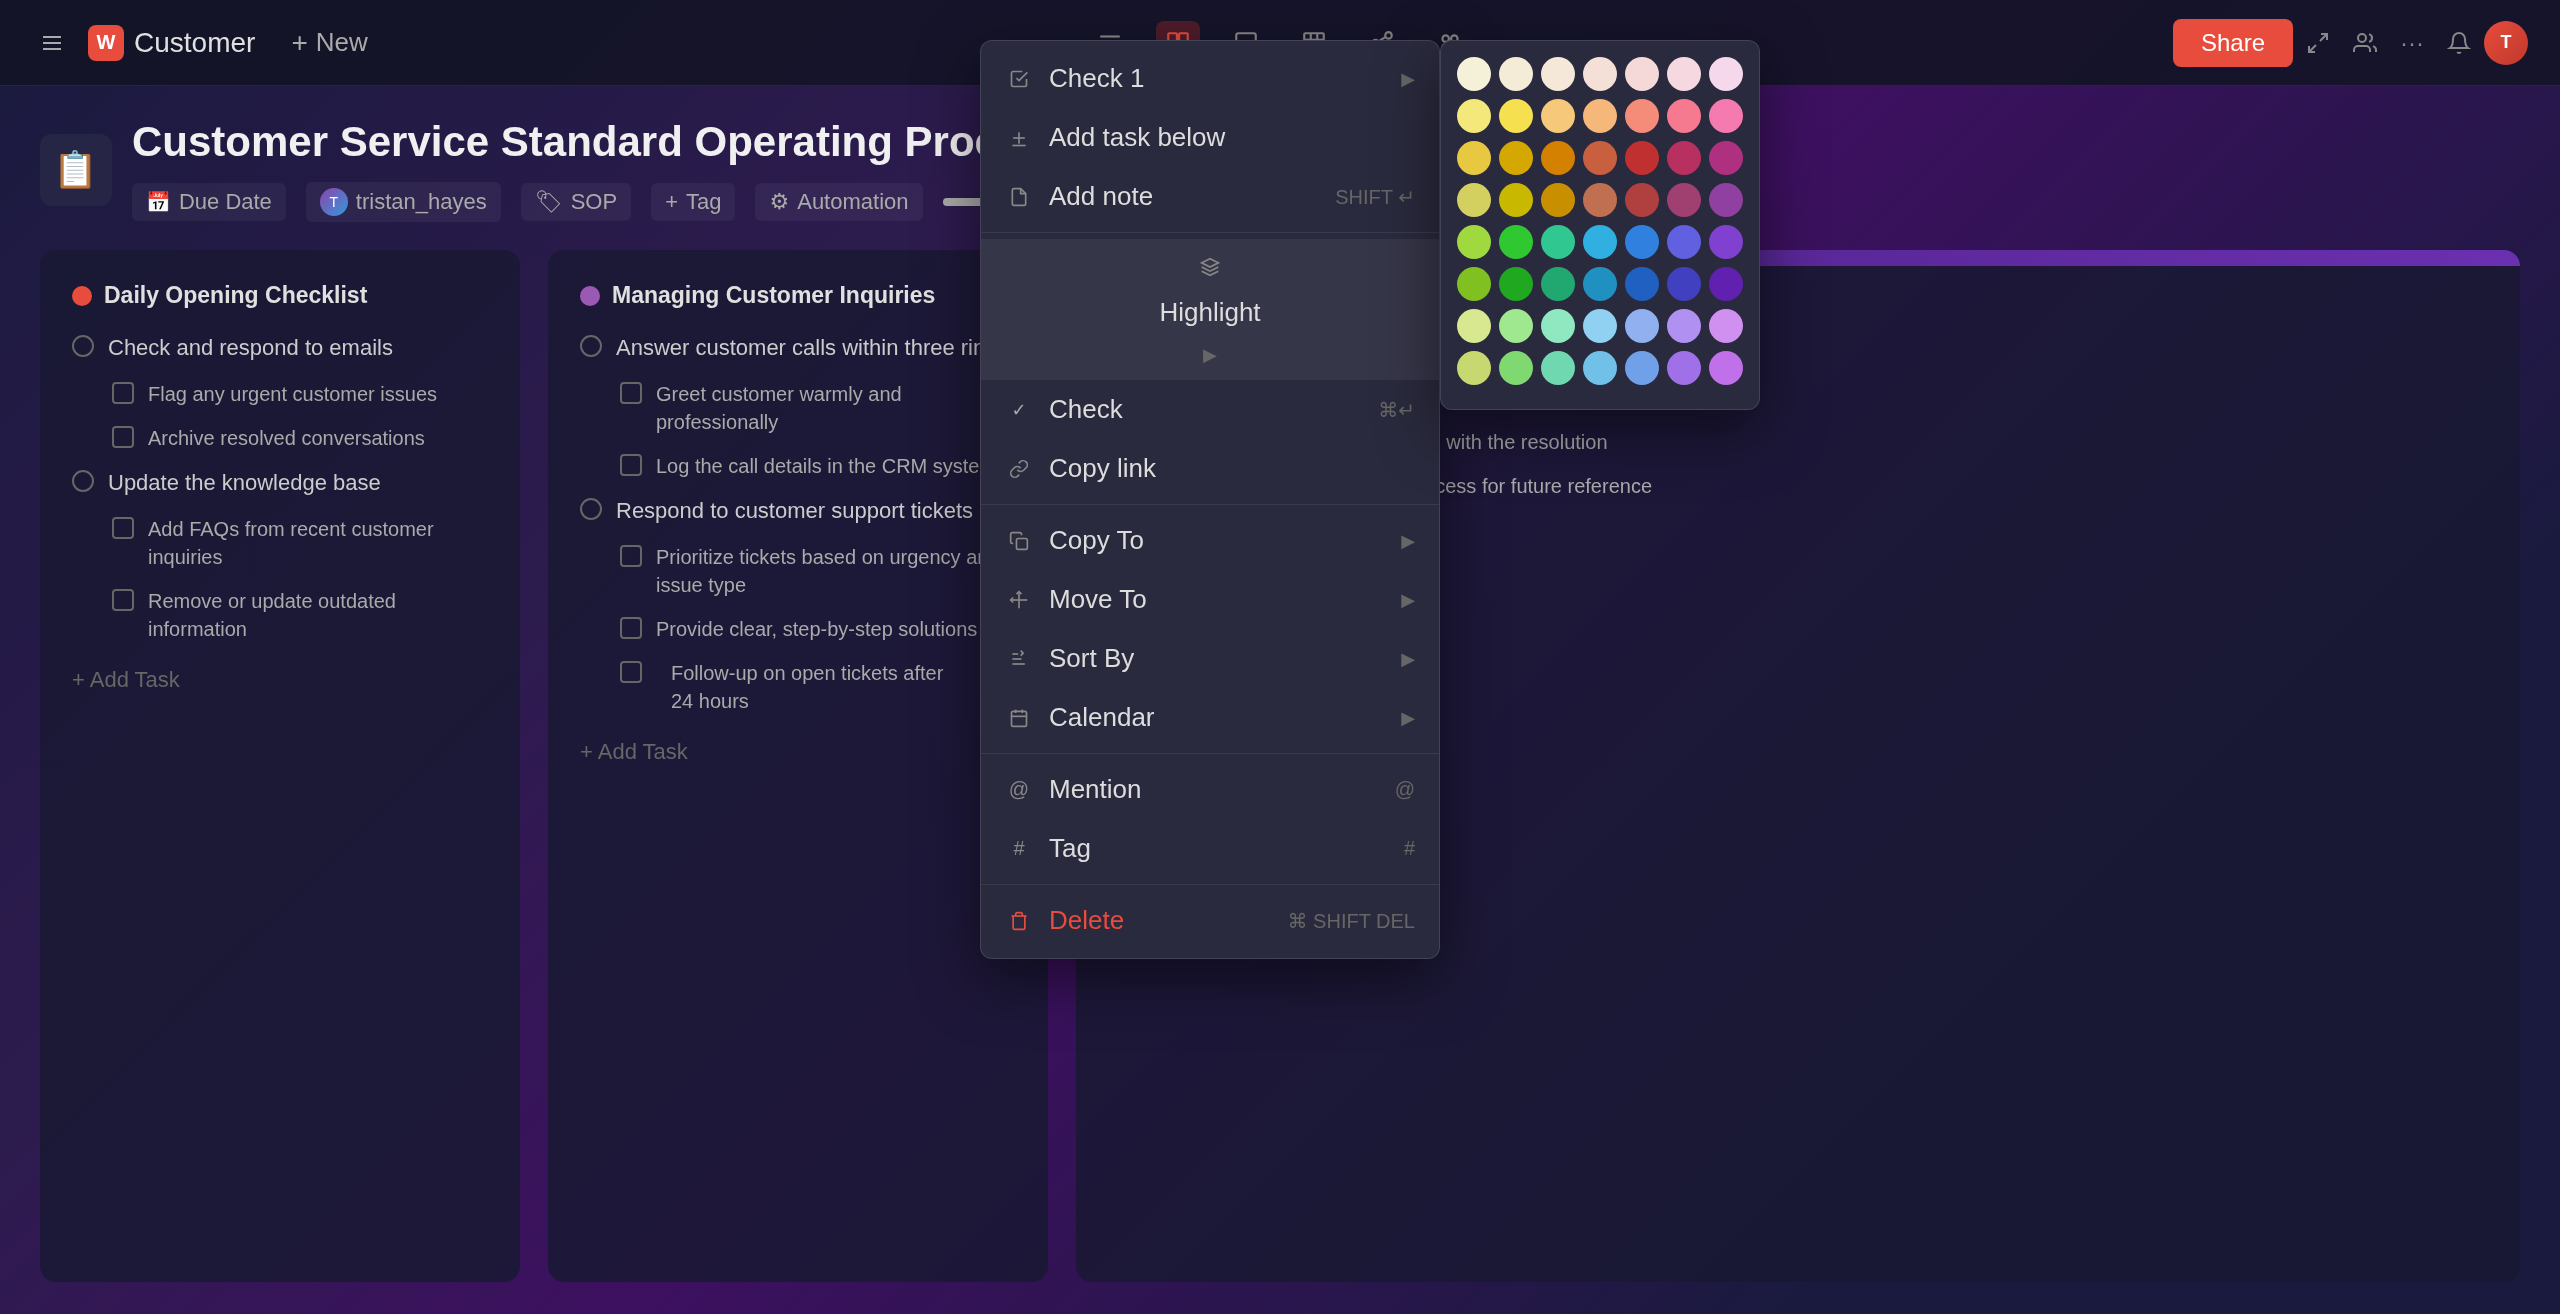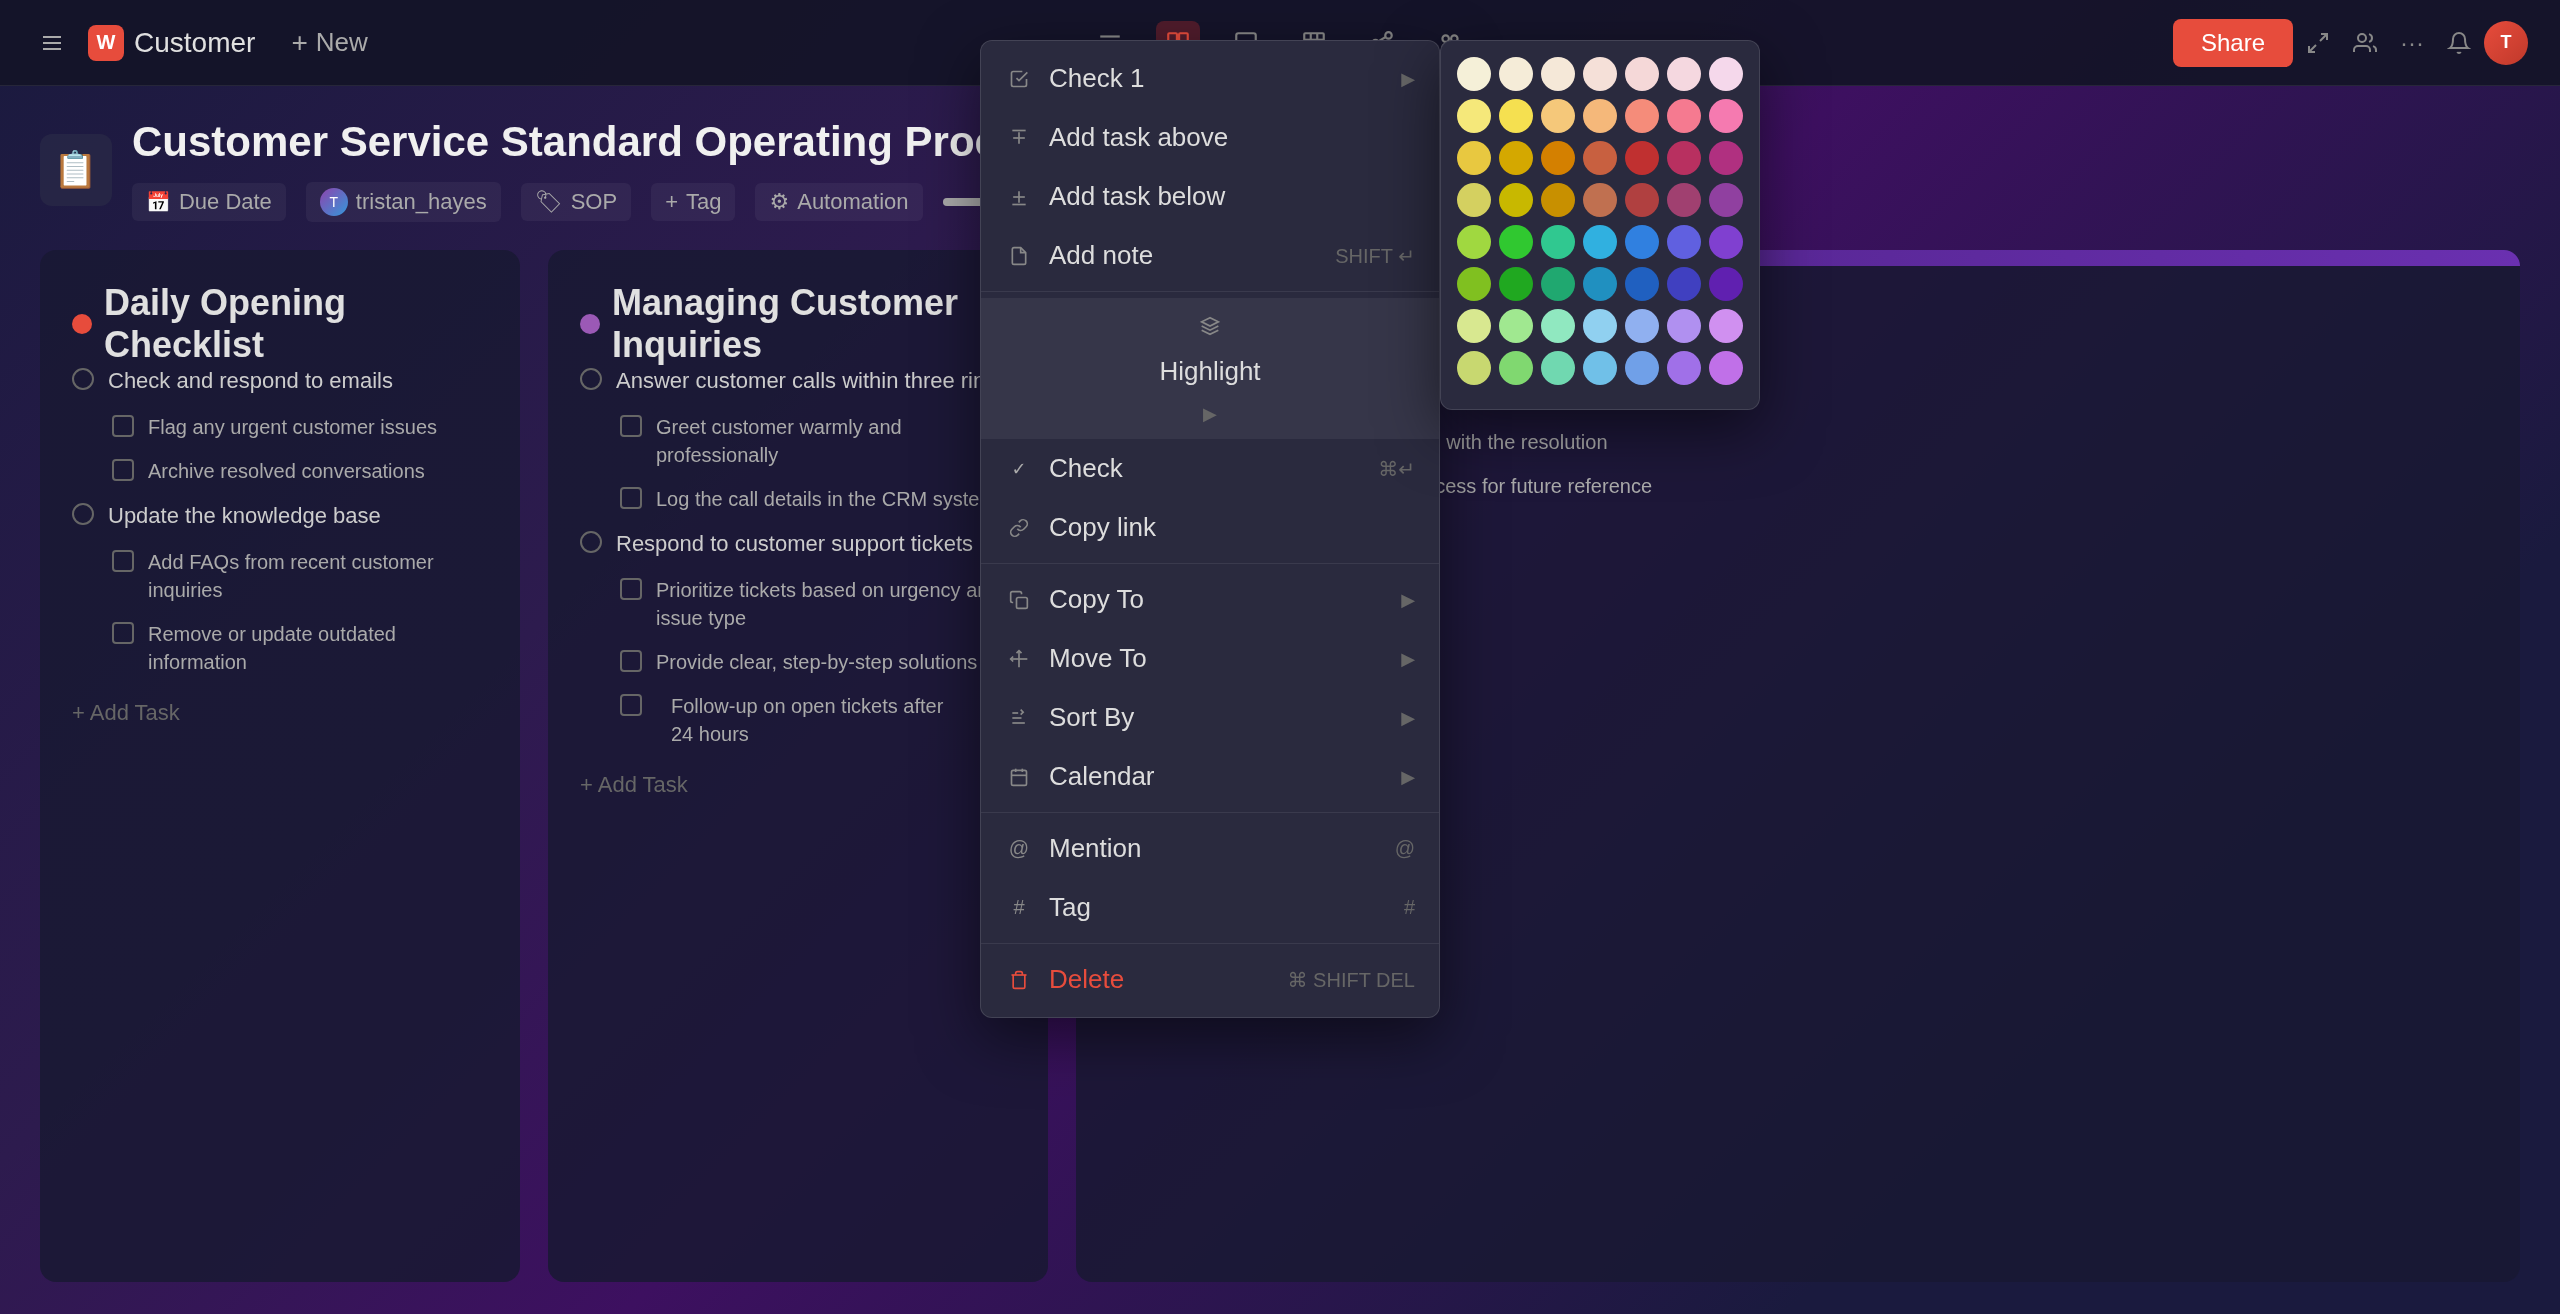--- a/index.html
+++ b/index.html
@@ -256,22 +256,23 @@
       padding: 32px;
       flex: 0 0 480px;
       overflow-y: auto;
     }
 
     .task-card-wide {
       flex: 0 0 500px;
     }
 
     .card-title {
-      font-size: 36px;
+      font-size: 23px;
       font-weight: 600;
+      margin-bottom: 24px;
       display: flex;
       align-items: center;
       gap: 12px;
     }
 
     .title-dot {
       width: 20px;
       height: 20px;
       border-radius: 50%;
       flex-shrink: 0;
@@ -672,30 +673,20 @@
     <div class="menu-item-icon">
       <svg width="20" height="20" viewBox="0 0 24 24" fill="none" stroke="#888" stroke-width="2">
         <polyline points="9 11 12 14 22 4"></polyline>
         <path d="M21 12v7a2 2 0 0 1-2 2H5a2 2 0 0 1-2-2V5a2 2 0 0 1 2-2h11"></path>
       </svg>
     </div>
     <span class="menu-item-label">Check 1</span>
     <span class="menu-item-arrow">▶</span>
   </div>
 
-  <div class="menu-item">
-    <div class="menu-item-icon">
-      <svg width="20" height="20" viewBox="0 0 24 24" fill="none" stroke="#888" stroke-width="2">
-        <line x1="12" y1="5" x2="12" y2="19"></line>
-          <line x1="5" y1="12" x2="19" y2="12"></line>
-        <line x1="4" y1="3" x2="20" y2="3"></line>
-      </svg>
-    </div>
-    <span class="menu-item-label">Add task above</span>
-  </div>
 
   <div class="menu-item">
     <div class="menu-item-icon">
       <svg width="20" height="20" viewBox="0 0 24 24" fill="none" stroke="#888" stroke-width="2">
         <line x1="12" y1="5" x2="12" y2="19"></line>
           <line x1="5" y1="12" x2="19" y2="12"></line>
         <line x1="4" y1="21" x2="20" y2="21"></line>
       </svg>
     </div>
     <span class="menu-item-label">Add task below</span>

